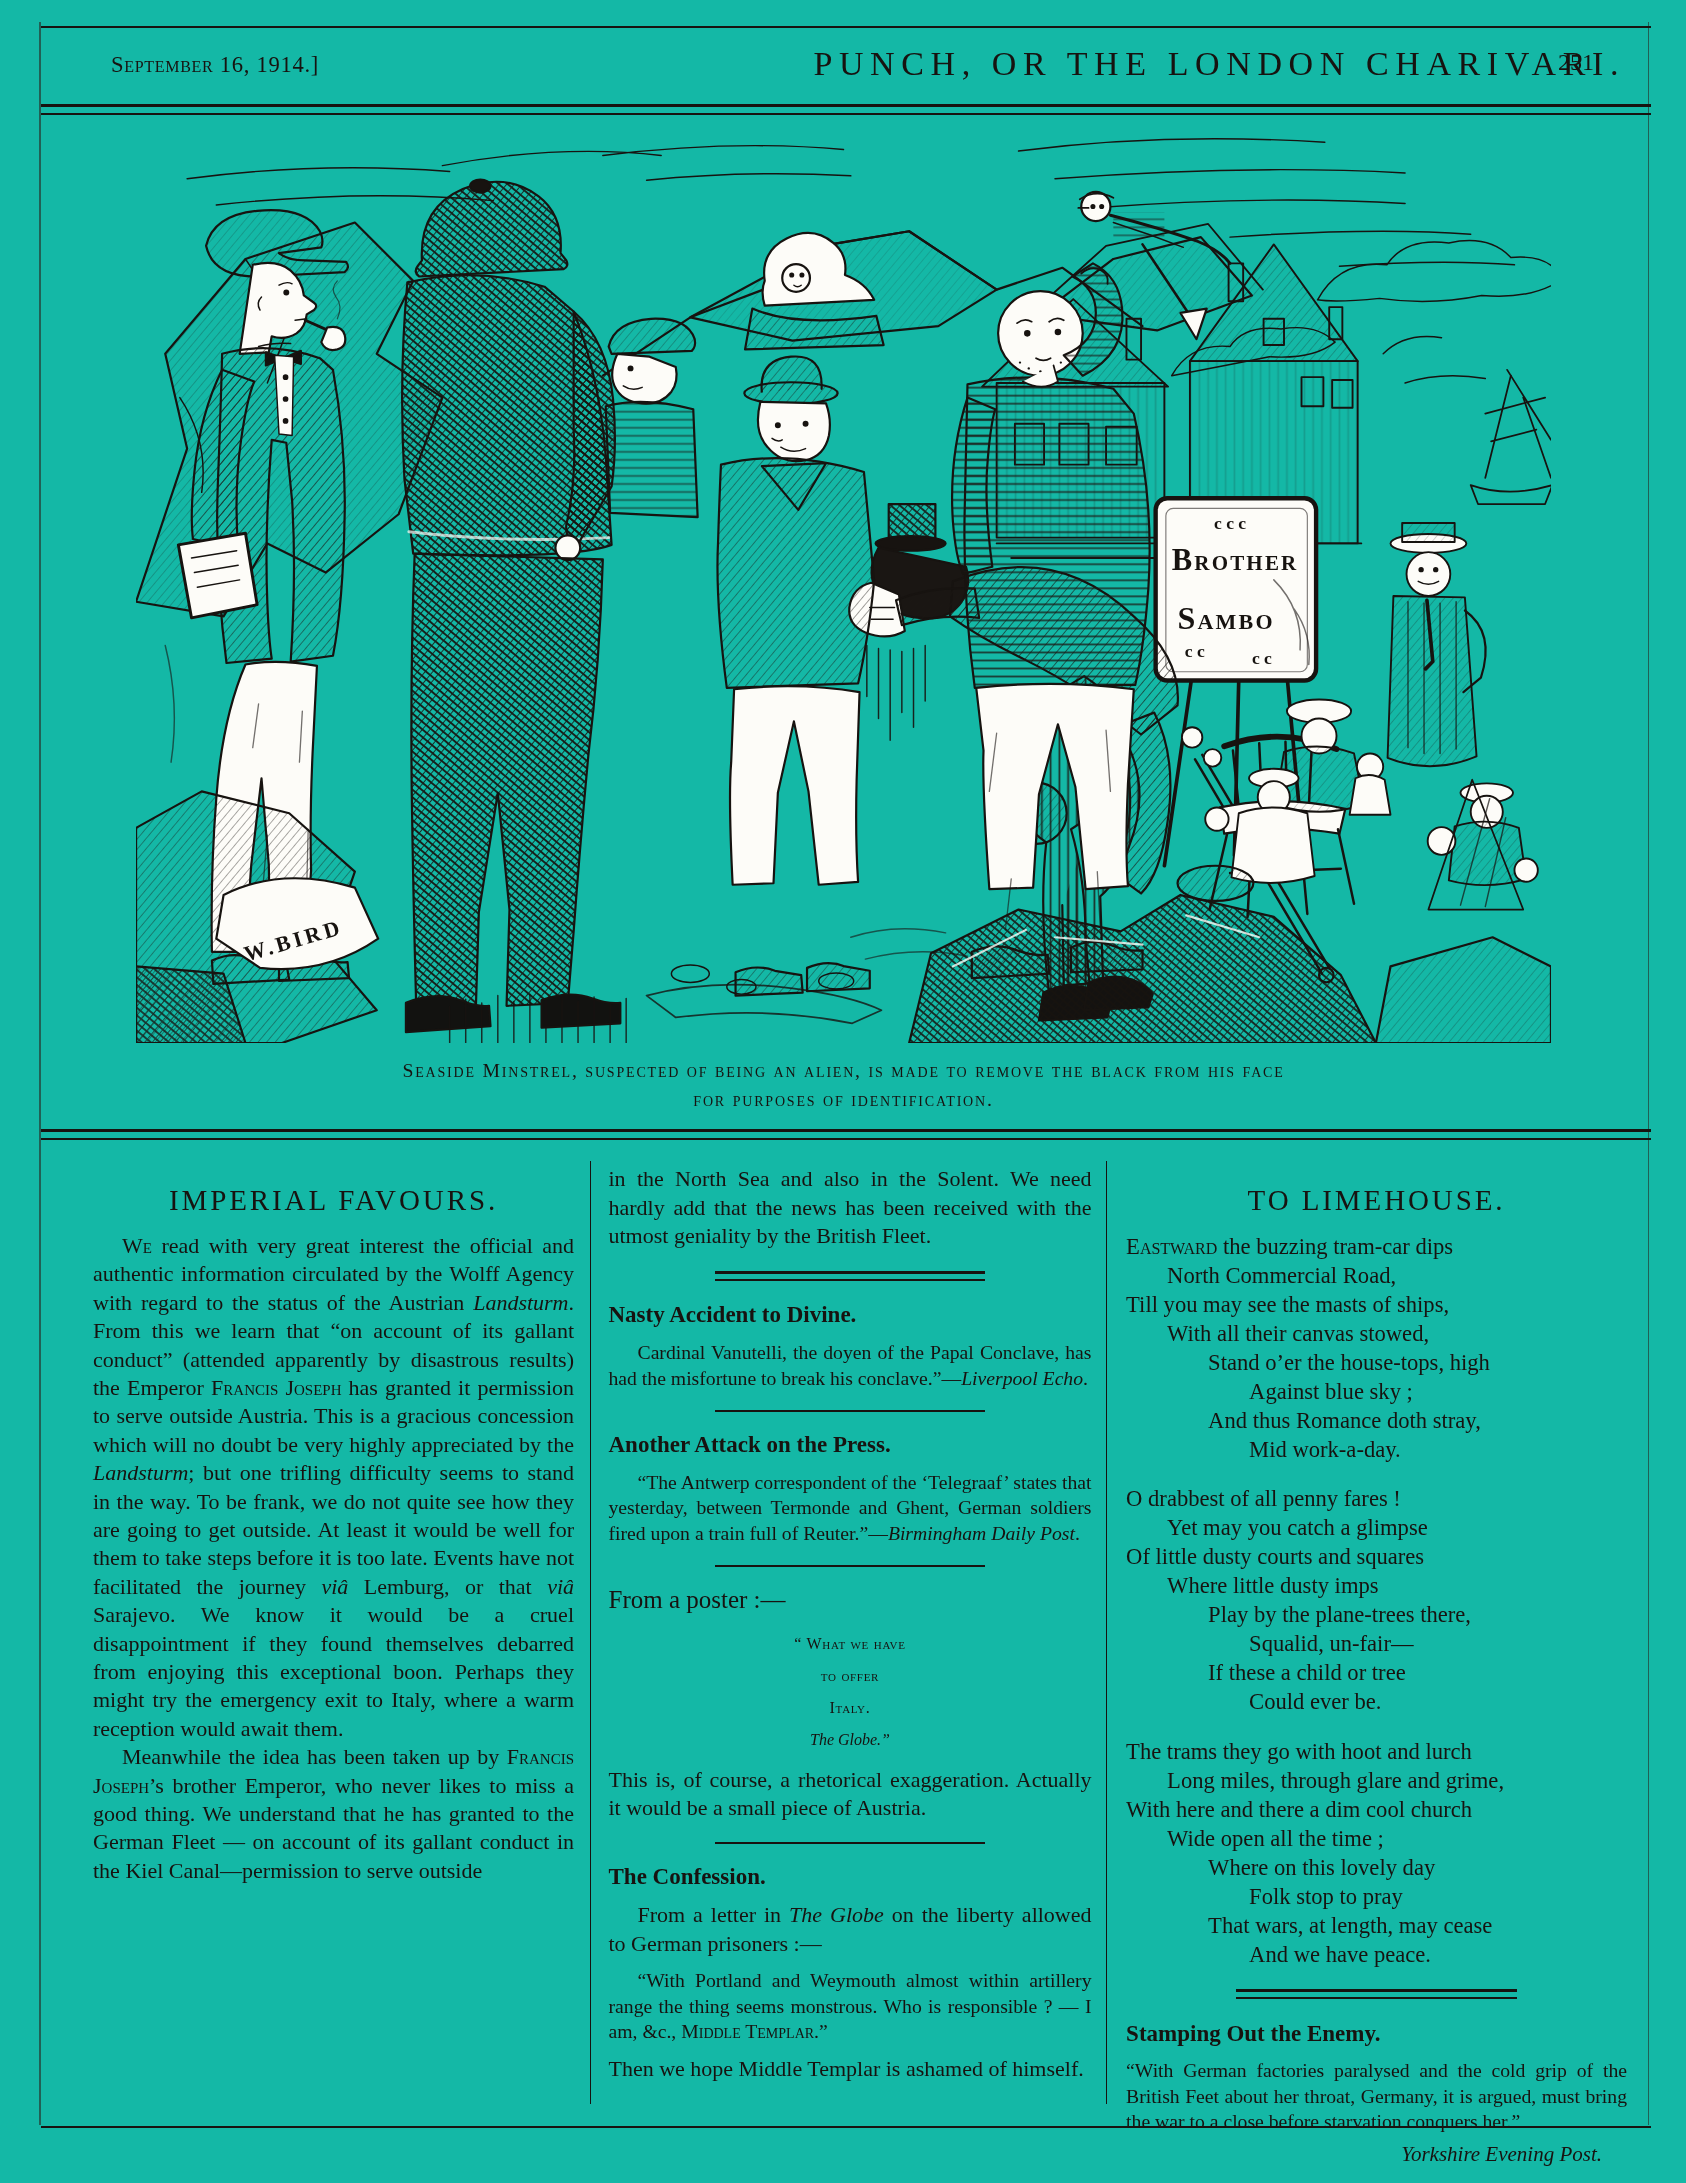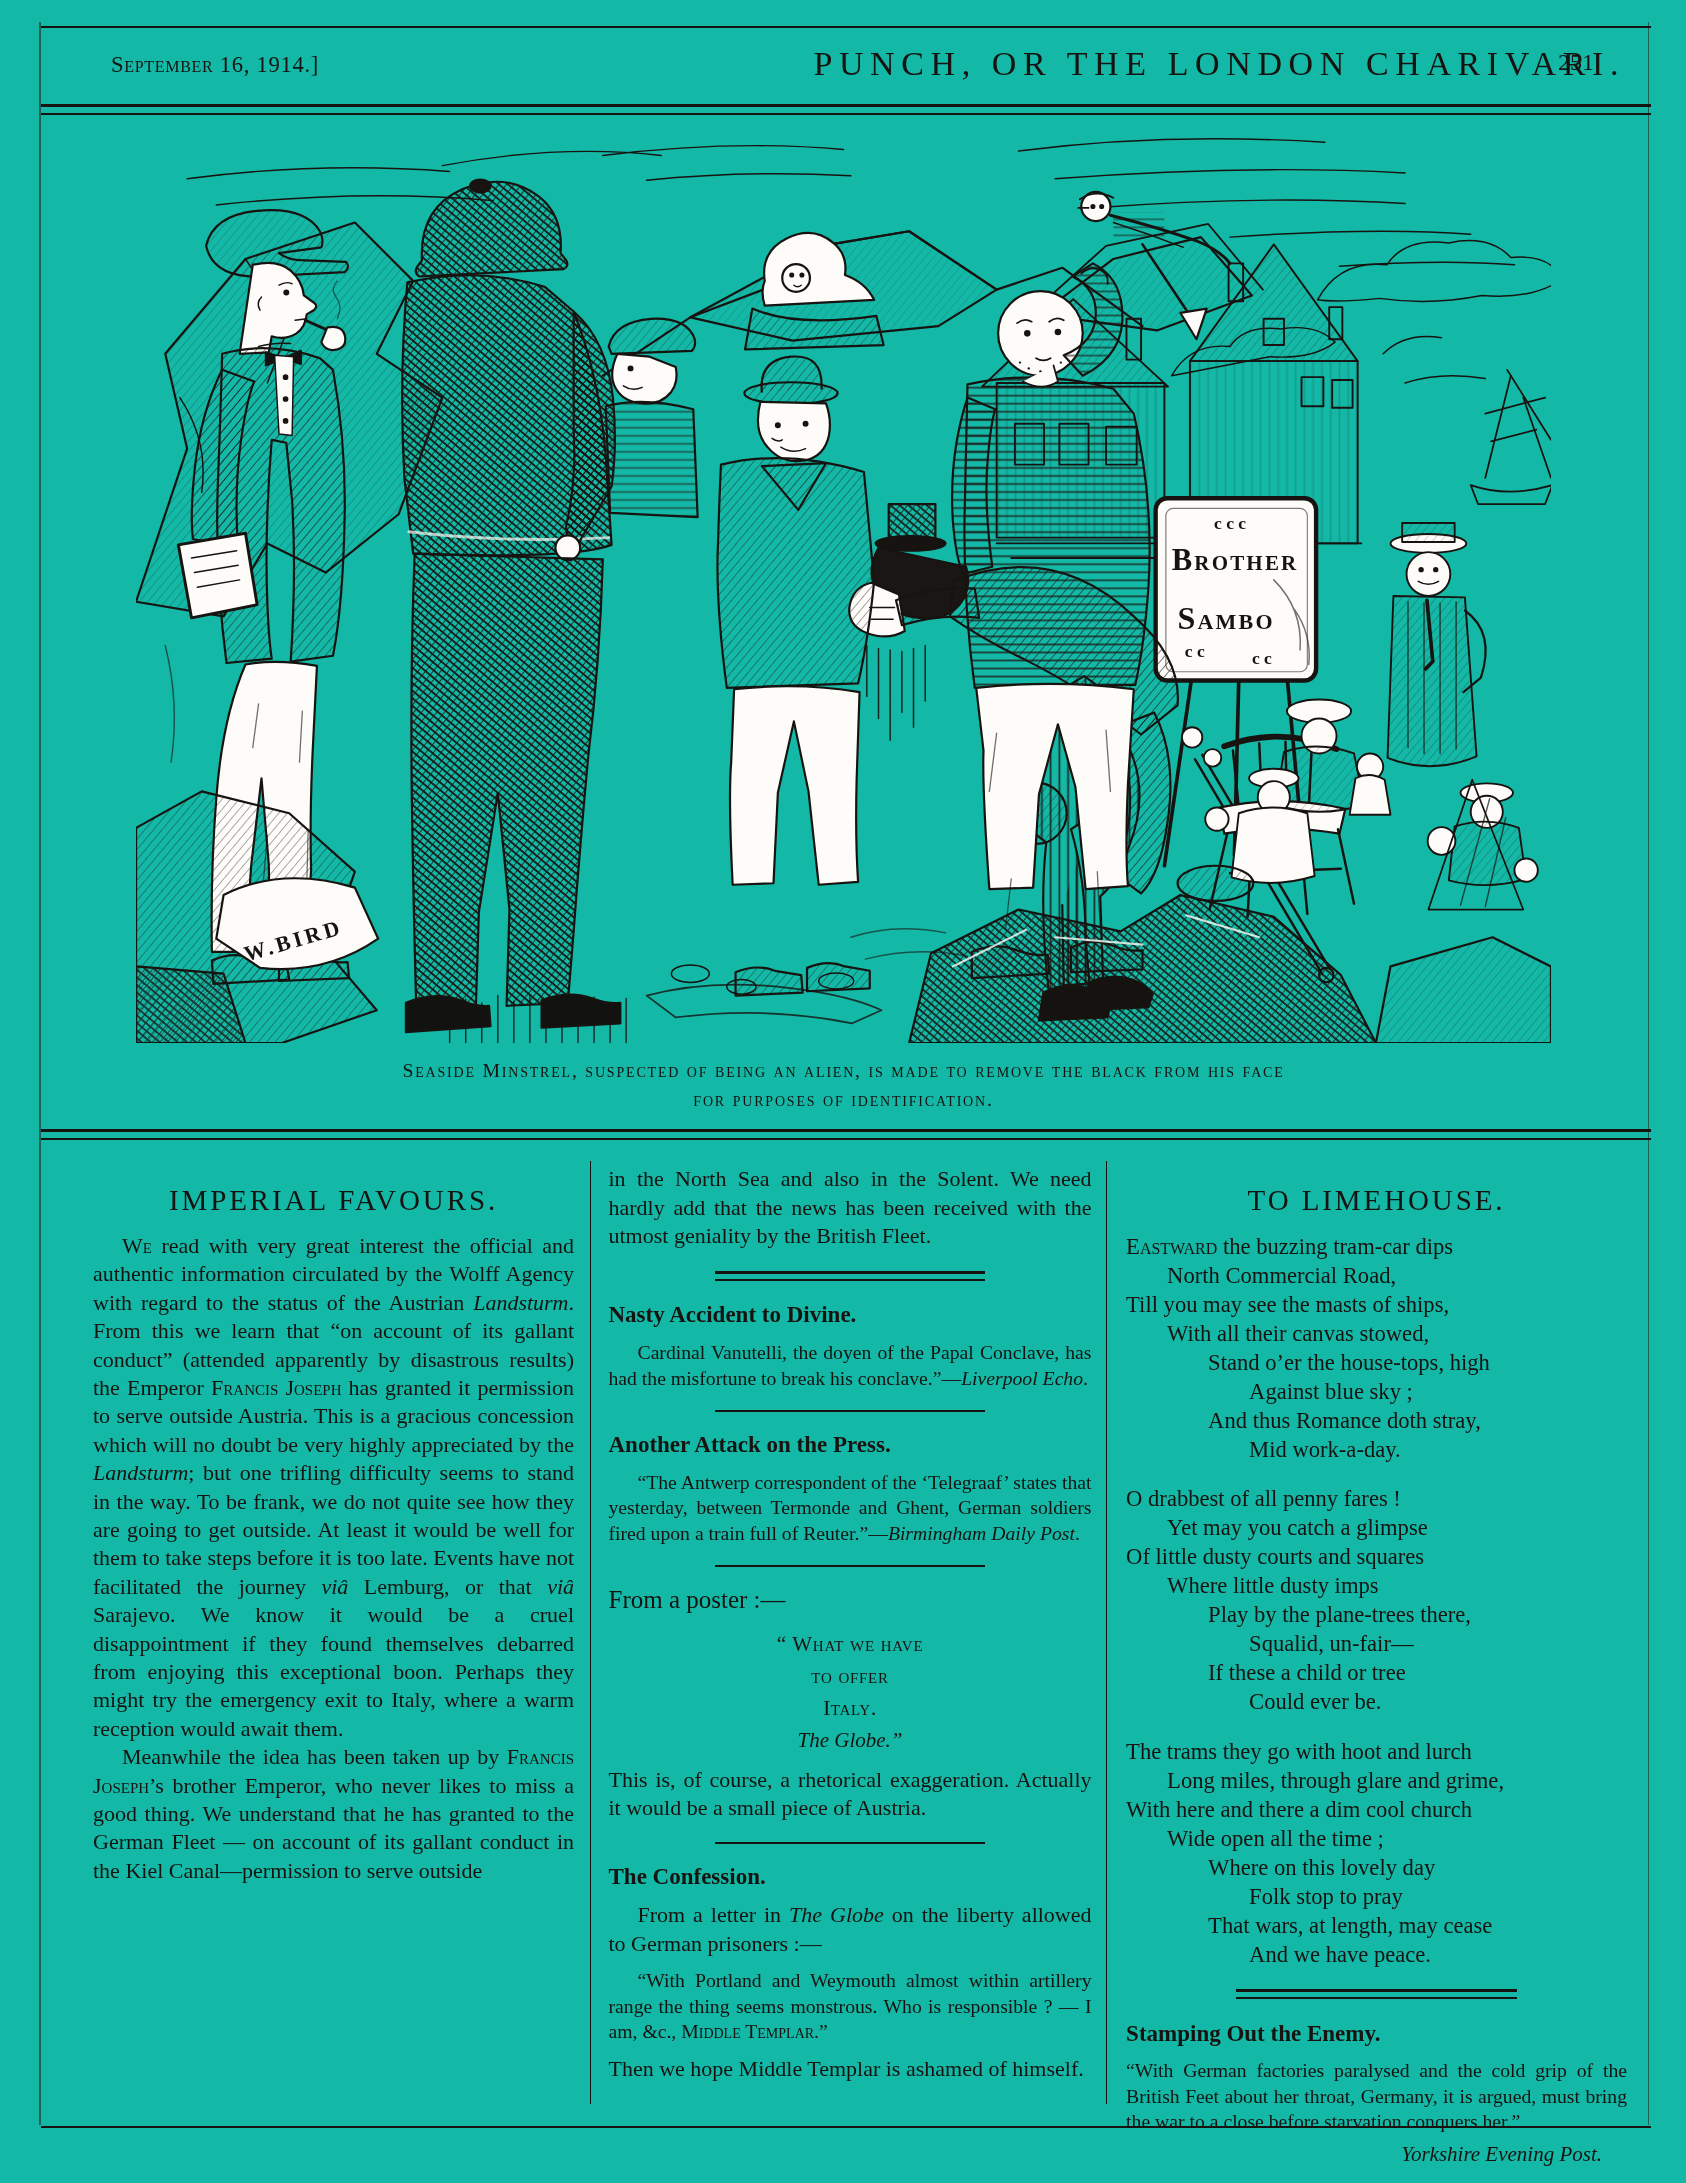--- a/index.html
+++ b/index.html
@@ -31,21 +31,21 @@
   .col.c3{flex:1;border-left:1.5px solid #171310;padding-left:19px;}
   .colhead{text-align:center;font-size:29px;letter-spacing:2.9px;margin:25px 0 17.5px;font-weight:normal;}
   .c2 .first{margin-top:4.4px;}
   p{margin:0;text-indent:29px;}
   p.noindent{text-indent:0;}
   .subhead{font-weight:bold;font-size:23px;margin:4.4px 0 10.2px;text-indent:0;}
   .extract{font-size:19.7px;line-height:25.5px;}
   .rule-s{width:56%;margin:19px auto;border-top:2.2px solid #171310;}
   .rule-d{width:56%;margin:20.4px auto;border-top:3.6px solid #171310;border-bottom:2.2px solid #171310;height:5.1px;}
   .poster-intro{font-size:25px;text-indent:4.4px;margin:0 0 13px;}
-  .poster-line{text-align:center;text-indent:0;font-size:21px;line-height:32px;}
+  .poster-line{text-align:center;text-indent:0;font-size:16px;line-height:32px;}
   .poster-line.sc-line{font-variant:small-caps;letter-spacing:0.7px;}
   .poster-line.it{font-style:italic;}
   .sc{font-variant:small-caps;}
   .poem{margin-top:2.9px;}
   .pl{text-indent:0;text-align:left;font-size:22.6px;line-height:29px;white-space:nowrap;}
   .i1{padding-left:41px;} .i2{padding-left:82px;} .i3{padding-left:123px;}
   .stanza{margin-bottom:20.4px;}
   .attr{text-align:right;font-style:italic;font-size:21px;padding-right:25px;margin-top:5.8px;text-indent:0;}
   .botrule{position:absolute;bottom:55px;left:41px;right:36px;border-top:2.9px solid #171310;}
   .sp{margin-top:10.2px;}

